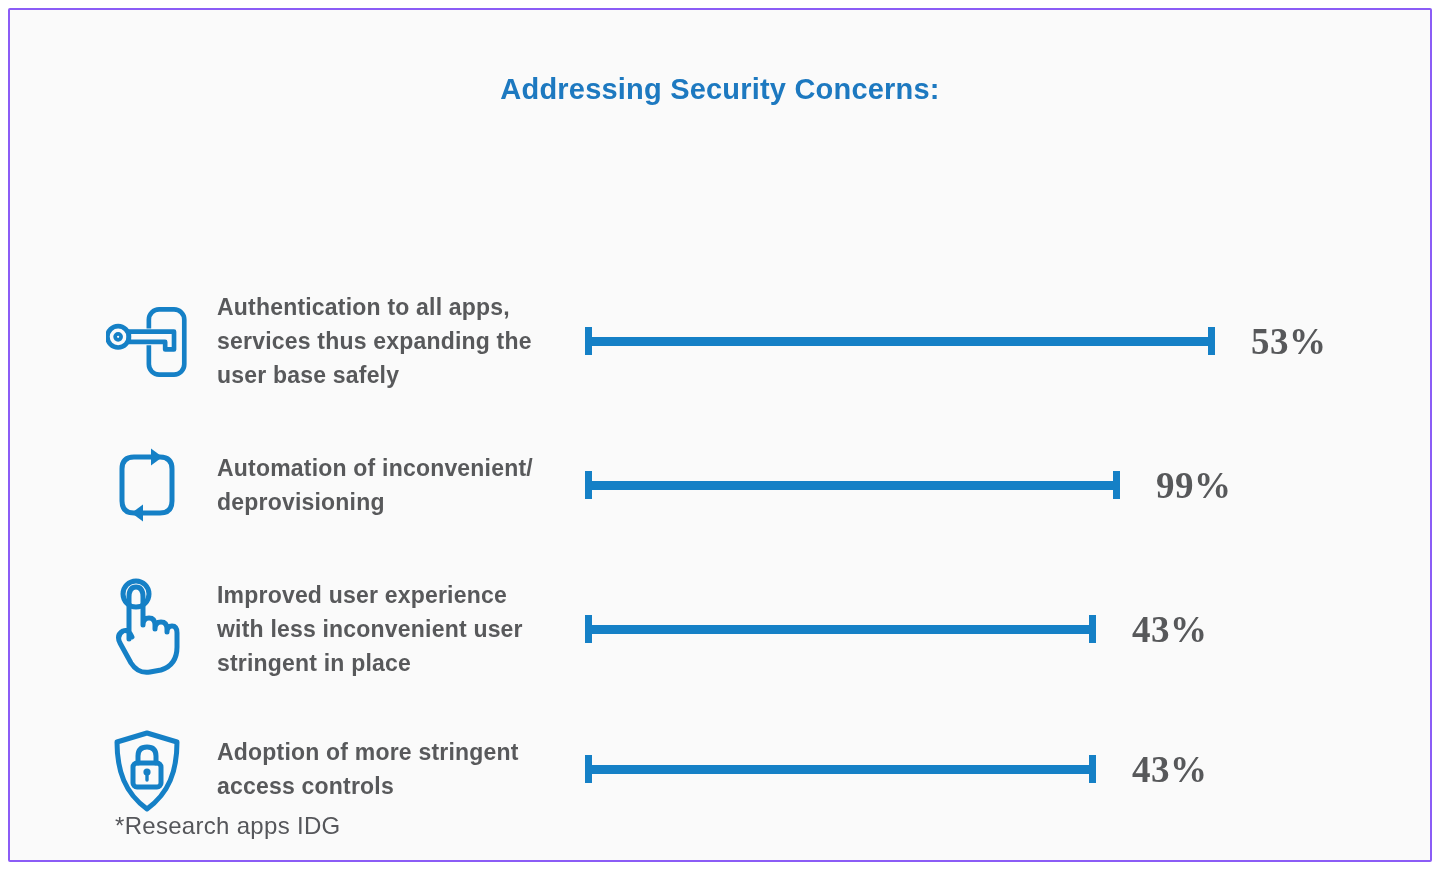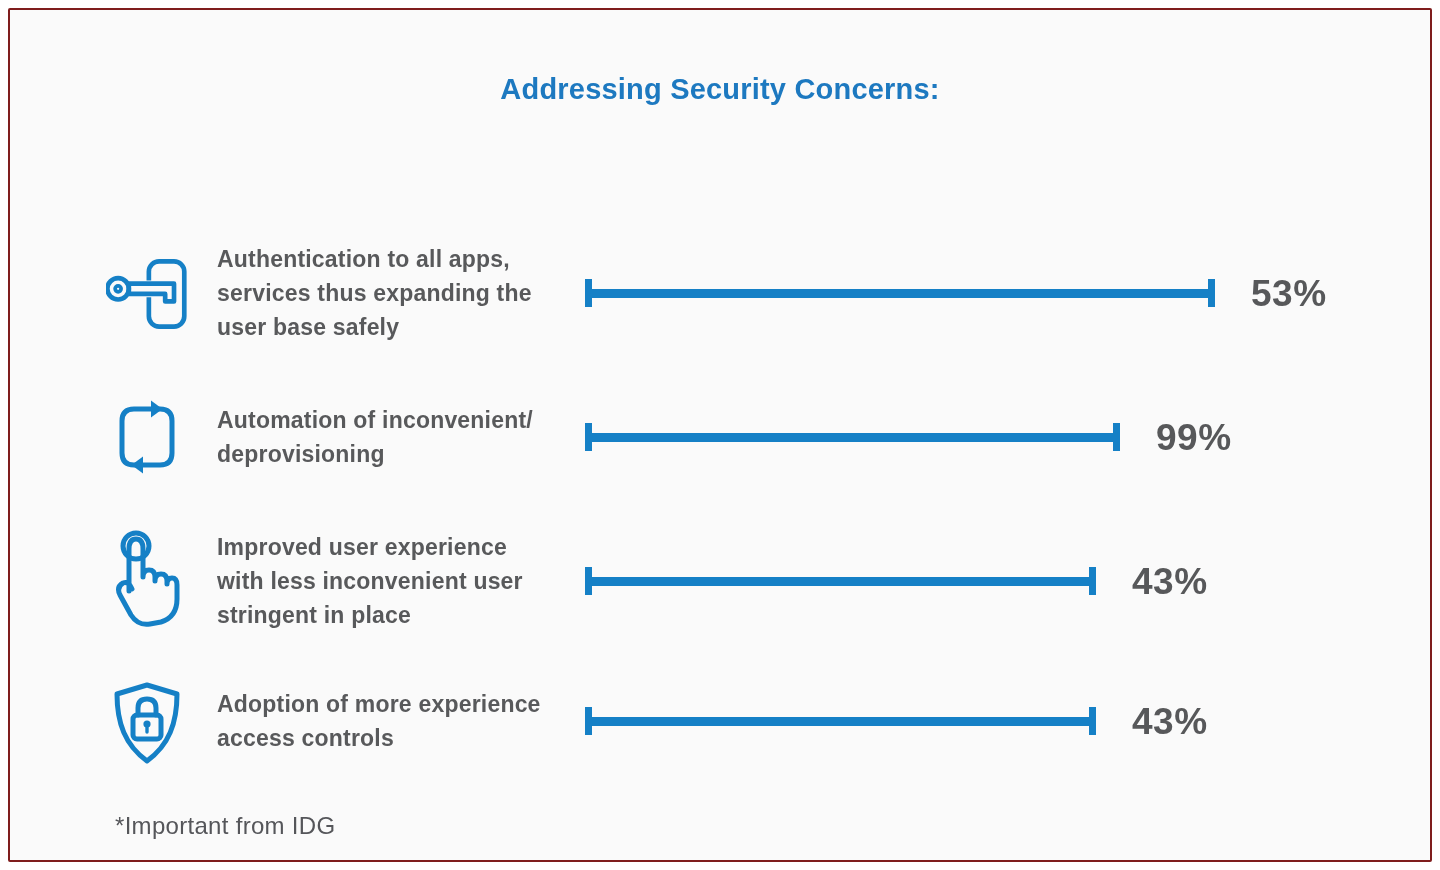--- a/index.html
+++ b/index.html
@@ -1,47 +1,47 @@
 <!DOCTYPE html>
 <html><head>
 <meta charset="utf-8">
 <style>
   * { margin: 0; padding: 0; box-sizing: border-box; }
   html, body { width: 1440px; height: 870px; background: #ffffff; font-family: "Liberation Sans", "DejaVu Sans", sans-serif; }
   .canvas { position: relative; width: 1440px; height: 870px; background: #ffffff; overflow: hidden; }
   .frame {
     position: absolute; left: 8px; top: 8px; right: 8px; bottom: 8px;
-    background: #fafafa; border: 2px solid #7f1d1d; border-radius: 2px; padding-left: 24px;
+    background: #fafafa; border: 2px solid #8b5cf6; border-radius: 2px; padding-left: 24px;
   }
   .title {
     position: absolute; top: 56px; left: 0; width: 100%;
     text-align: center; color: #1d79c0; font-size: 29px; font-weight: 700;
     line-height: 47px; letter-spacing: 0.2px;
   }
-  .row { position: absolute; left: 0; width: 100%; height: 110px; }
+  .row { position: absolute; left: 0; width: 100%; height: 110px; margin-top: 48px; }
   .row-1 { top: 228px; }
   .row-2 { top: 372px; }
   .row-3 { top: 516px; }
   .row-4 { top: 656px; }
   .icon-cell {
     position: absolute; left: 92px; top: 0; width: 90px; height: 110px;
     display: flex; align-items: center; justify-content: center;
   }
   .row-3 .icon-cell { height: 110px; }
   .label-cell {
     position: absolute; left: 207px; top: 0; width: 380px; height: 110px;
     display: flex; align-items: center;
   }
   .label-text {
     color: #58595b; font-size: 23px; font-weight: 700; line-height: 34px;
     white-space: pre-line; letter-spacing: 0.2px;
   }
   .bar-area {
     position: absolute; left: 575px; top: 0; height: 110px;
-    display: flex; align-items: center; gap: 36px;
+    display: flex; align-items: center; gap: 36px; font-family: Liberation Serif, serif;
   }
   .bar-line {
     height: 28px; width: 400px;
     border-left: 7px solid #1580c6; border-right: 7px solid #1580c6;
     background: linear-gradient(#1580c6, #1580c6) center / 100% 9px no-repeat;
   }
   .pct {
     color: #57585a; font-size: 37px; font-weight: 700; letter-spacing: 0.5px;
     line-height: 1;
   }
@@ -130,24 +130,24 @@
       <div class="icon-cell">
         <svg class="icon-svg" width="72" height="86" viewBox="0 0 72 86">
           <path class="stroke" d="M36 7 L66 16 C66 45 58 67 36 83 C14 67 6 45 6 16 Z" stroke-width="5"></path>
           <path class="stroke" d="M27 37 V30 Q27 21 36 21 Q45 21 45 30 V37" stroke-width="5"></path>
           <rect class="stroke" x="22" y="37" width="28" height="24" rx="4" stroke-width="5"></rect>
           <circle class="fillb" cx="36" cy="46" r="3.6"></circle>
           <path class="stroke" d="M36 47 V54" stroke-width="3.4"></path>
         </svg>
       </div>
       <div class="label-cell">
-        <div class="label-text">Adoption of more experience
+        <div class="label-text">Adoption of more stringent
 access controls</div>
       </div>
       <div class="bar-area">
         <div class="bar-line" style="width: 511px;"></div>
         <div class="pct">43%</div>
       </div>
     </div>
 
-    <div class="footnote">*Important from IDG</div>
+    <div class="footnote">*Research apps IDG</div>
   </div>
 </div>
 
 </body></html>

